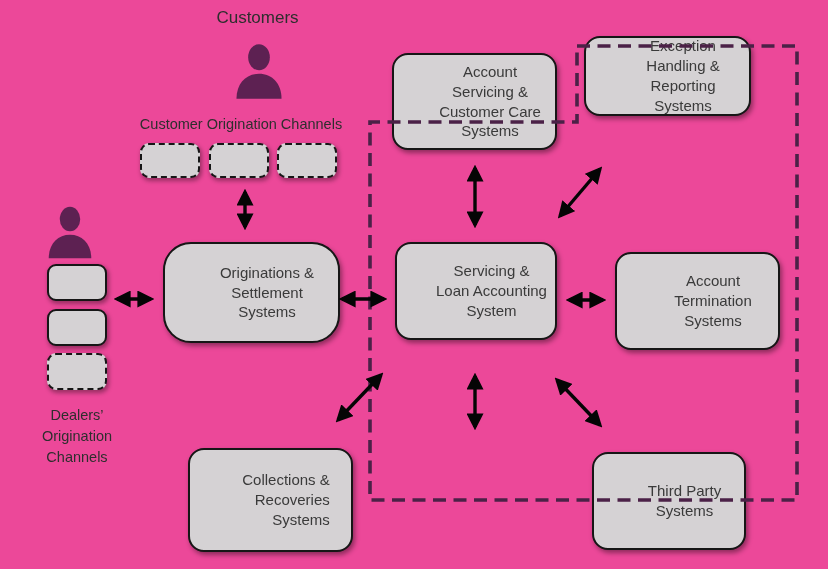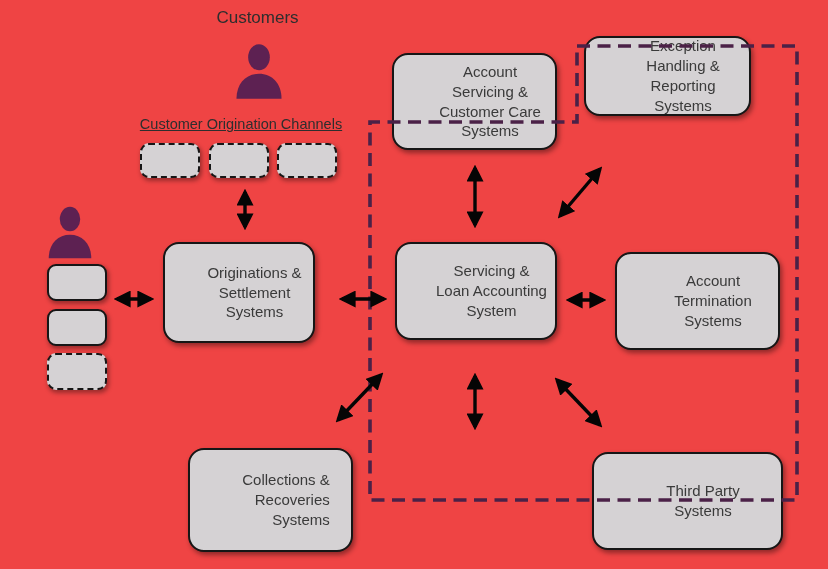--- a/index.html
+++ b/index.html
@@ -1,17 +1,17 @@
 <!DOCTYPE html>
 <html><head>
 <meta charset="utf-8">
 <style>
   html,body{margin:0;padding:0;background:#ffffff;}
   body{font-family:"Liberation Sans", sans-serif;}
-  .canvas{position:relative;width:828px;height:569px;background:#ef4444;overflow:hidden;}
+  .canvas{position:relative;width:828px;height:569px;background:#ec4899;overflow:hidden;}
 
   
   .sysbox{
     position:absolute;
     background:#d5d2d4;
     border:2.5px solid #161616;
     border-radius:16px;
     box-shadow:2px 3px 5px rgba(0,0,0,0.40);
     display:flex;align-items:center;justify-content:center;
     text-align:center;
@@ -29,33 +29,36 @@
     box-shadow:1.5px 2.5px 4px rgba(0,0,0,0.35);
   }
   .chanbox.solid{border:2.5px solid #161616;}
   .chanbox.dashed{border:2.5px dashed #161616;}
 
   
   .lbl{
     position:absolute;color:#2e2e2e;text-align:center;
   }
   .lbl-big{font-size:17px;}
-  .lbl-small{font-size:14.5px;line-height:1.45;text-decoration:underline;}
+  .lbl-small{font-size:14.5px;line-height:1.45;}
 
   .icon-wrap{position:absolute;}
   svg{display:block;}
   .overlay{position:absolute;left:0;top:0;pointer-events:none;}
 </style>
 </head>
 <body>
 
 <div class="canvas">
 
   <div class="lbl lbl-big" style="left:195px;top:8px;width:125px;">Customers</div>
   <div class="lbl lbl-small" style="left:124px;top:114px;width:234px;">Customer Origination Channels</div>
+  <div class="lbl lbl-small multiline" style="left:17px;top:405px;width:120px;">Dealers’
+Origination
+Channels</div>
 
   <div class="icon-wrap" style="left:233px;top:43px;">
     <svg width="52" height="58" viewBox="0 0 60 66">
       <ellipse cx="30" cy="16" rx="12.5" ry="15" fill="#5d2152"></ellipse>
       <path d="M4,64 C4,46 15,35 30,35 C45,35 56,46 56,64 Z" fill="#5d2152"></path>
     </svg>
   </div>
   <div class="icon-wrap" style="left:45px;top:206px;">
     <svg width="50" height="54" viewBox="0 0 60 66">
       <ellipse cx="30" cy="16" rx="12.5" ry="15" fill="#5d2152"></ellipse>
@@ -64,21 +67,21 @@
   </div>
 
   <div class="chanbox dashed" style="left:140px;top:143px;"></div>
   <div class="chanbox dashed" style="left:209px;top:143px;"></div>
   <div class="chanbox dashed" style="left:277px;top:143px;"></div>
 
   <div class="chanbox solid" style="left:47px;top:264px;height:37px;"></div>
   <div class="chanbox solid" style="left:47px;top:309px;height:37px;"></div>
   <div class="chanbox dashed" style="left:47px;top:353px;height:37px;"></div>
 
-  <div class="sysbox" style="left:163px;top:242px;width:152px;height:101px;">
+  <div class="sysbox" style="left:163px;top:242px;width:177px;height:101px;border-radius:28px;">
     <span class="multiline">Originations &amp;
 Settlement
 Systems</span>
   </div>
 
   <div class="sysbox" style="left:392px;top:53px;width:165px;height:97px;">
     <span class="multiline">Account
 Servicing &amp;
 Customer Care
 Systems</span>
@@ -103,21 +106,21 @@
 Systems</span>
   </div>
 
   <div class="sysbox" style="left:188px;top:448px;width:165px;height:104px;text-align:right;">
     <span class="multiline">Collections &amp;
 Recoveries
 Systems</span>
   </div>
 
 
-  <div class="sysbox" style="left:592px;top:452px;width:191px;height:98px;">
+  <div class="sysbox" style="left:592px;top:452px;width:154px;height:98px;">
     <span class="multiline">Third Party
 Systems</span>
   </div>
 
   <svg class="overlay" width="828" height="569" viewBox="0 0 828 569">
     <defs>
       <marker id="ah" markerWidth="5" markerHeight="5" refX="4" refY="2.5" orient="auto-start-reverse" markerUnits="strokeWidth">
         <path d="M0,0 L5,2.5 L0,5 Z" fill="#050505"></path>
       </marker>
     </defs>

